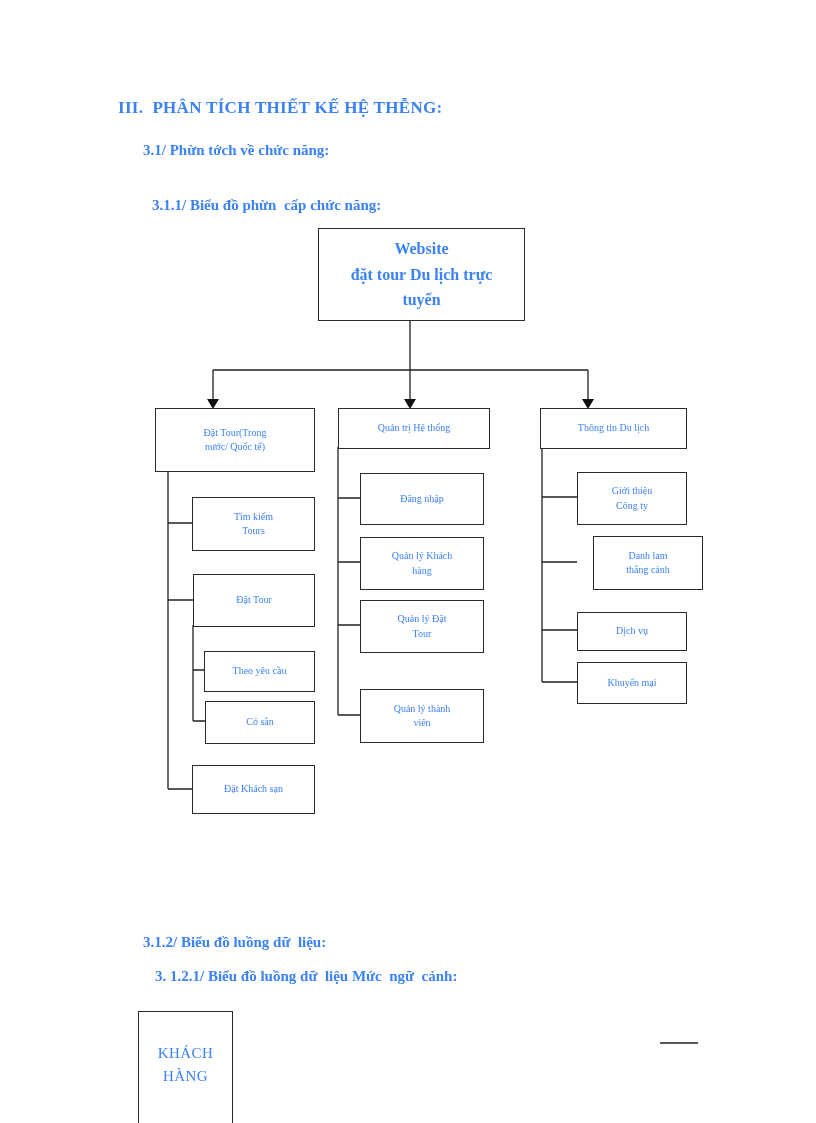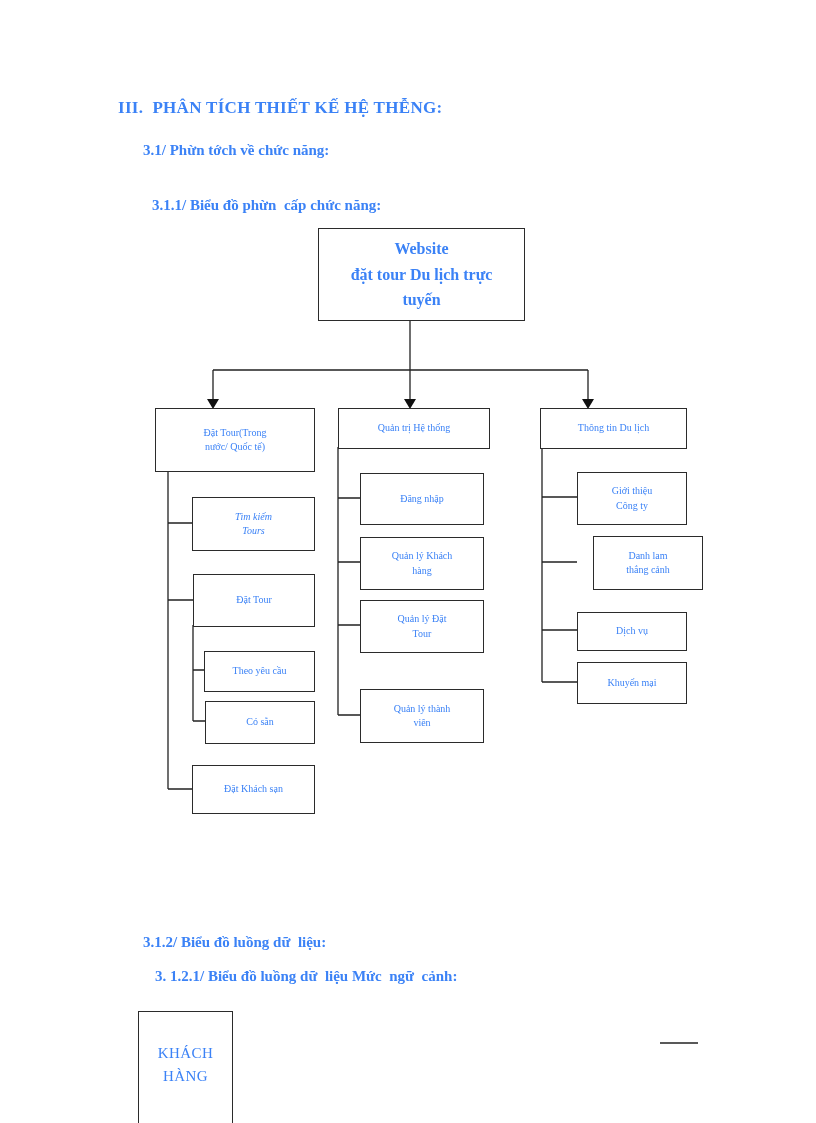--- a/index.html
+++ b/index.html
@@ -56,21 +56,21 @@
 
     <path d="M660 1043 H698"></path>
   </svg>
 
   <div class="node node-root" style="left:298px;top:228px;width:205px;height:91px;margin-left:20px;">Website
 đặt tour Du lịch trực
 tuyến</div>
 
   <div class="node" style="left:155px;top:408px;width:158px;height:62px;">Đặt Tour(Trong
 nước/ Quốc tế)</div>
-  <div class="node" style="left:192px;top:497px;width:121px;height:52px;font-style:italic;">Tìm kiếm
+  <div class="node" style="left:192px;top:497px;width:121px;height:52px;">Tìm kiếm
 Tours</div>
   <div class="node" style="left:193px;top:574px;width:120px;height:51px;">Đặt Tour</div>
   <div class="node" style="left:204px;top:651px;width:109px;height:39px;">Theo yêu cầu</div>
   <div class="node" style="left:205px;top:701px;width:108px;height:41px;">Có sẵn</div>
   <div class="node" style="left:192px;top:765px;width:121px;height:47px;">Đặt Khách sạn</div>
 
   <div class="node" style="left:338px;top:408px;width:150px;height:39px;">Quản trị Hệ thống</div>
   <div class="node" style="left:360px;top:473px;width:122px;height:50px;">Đăng nhập</div>
   <div class="node" style="left:360px;top:537px;width:122px;height:51px;">Quản lý Khách
 hàng</div>

